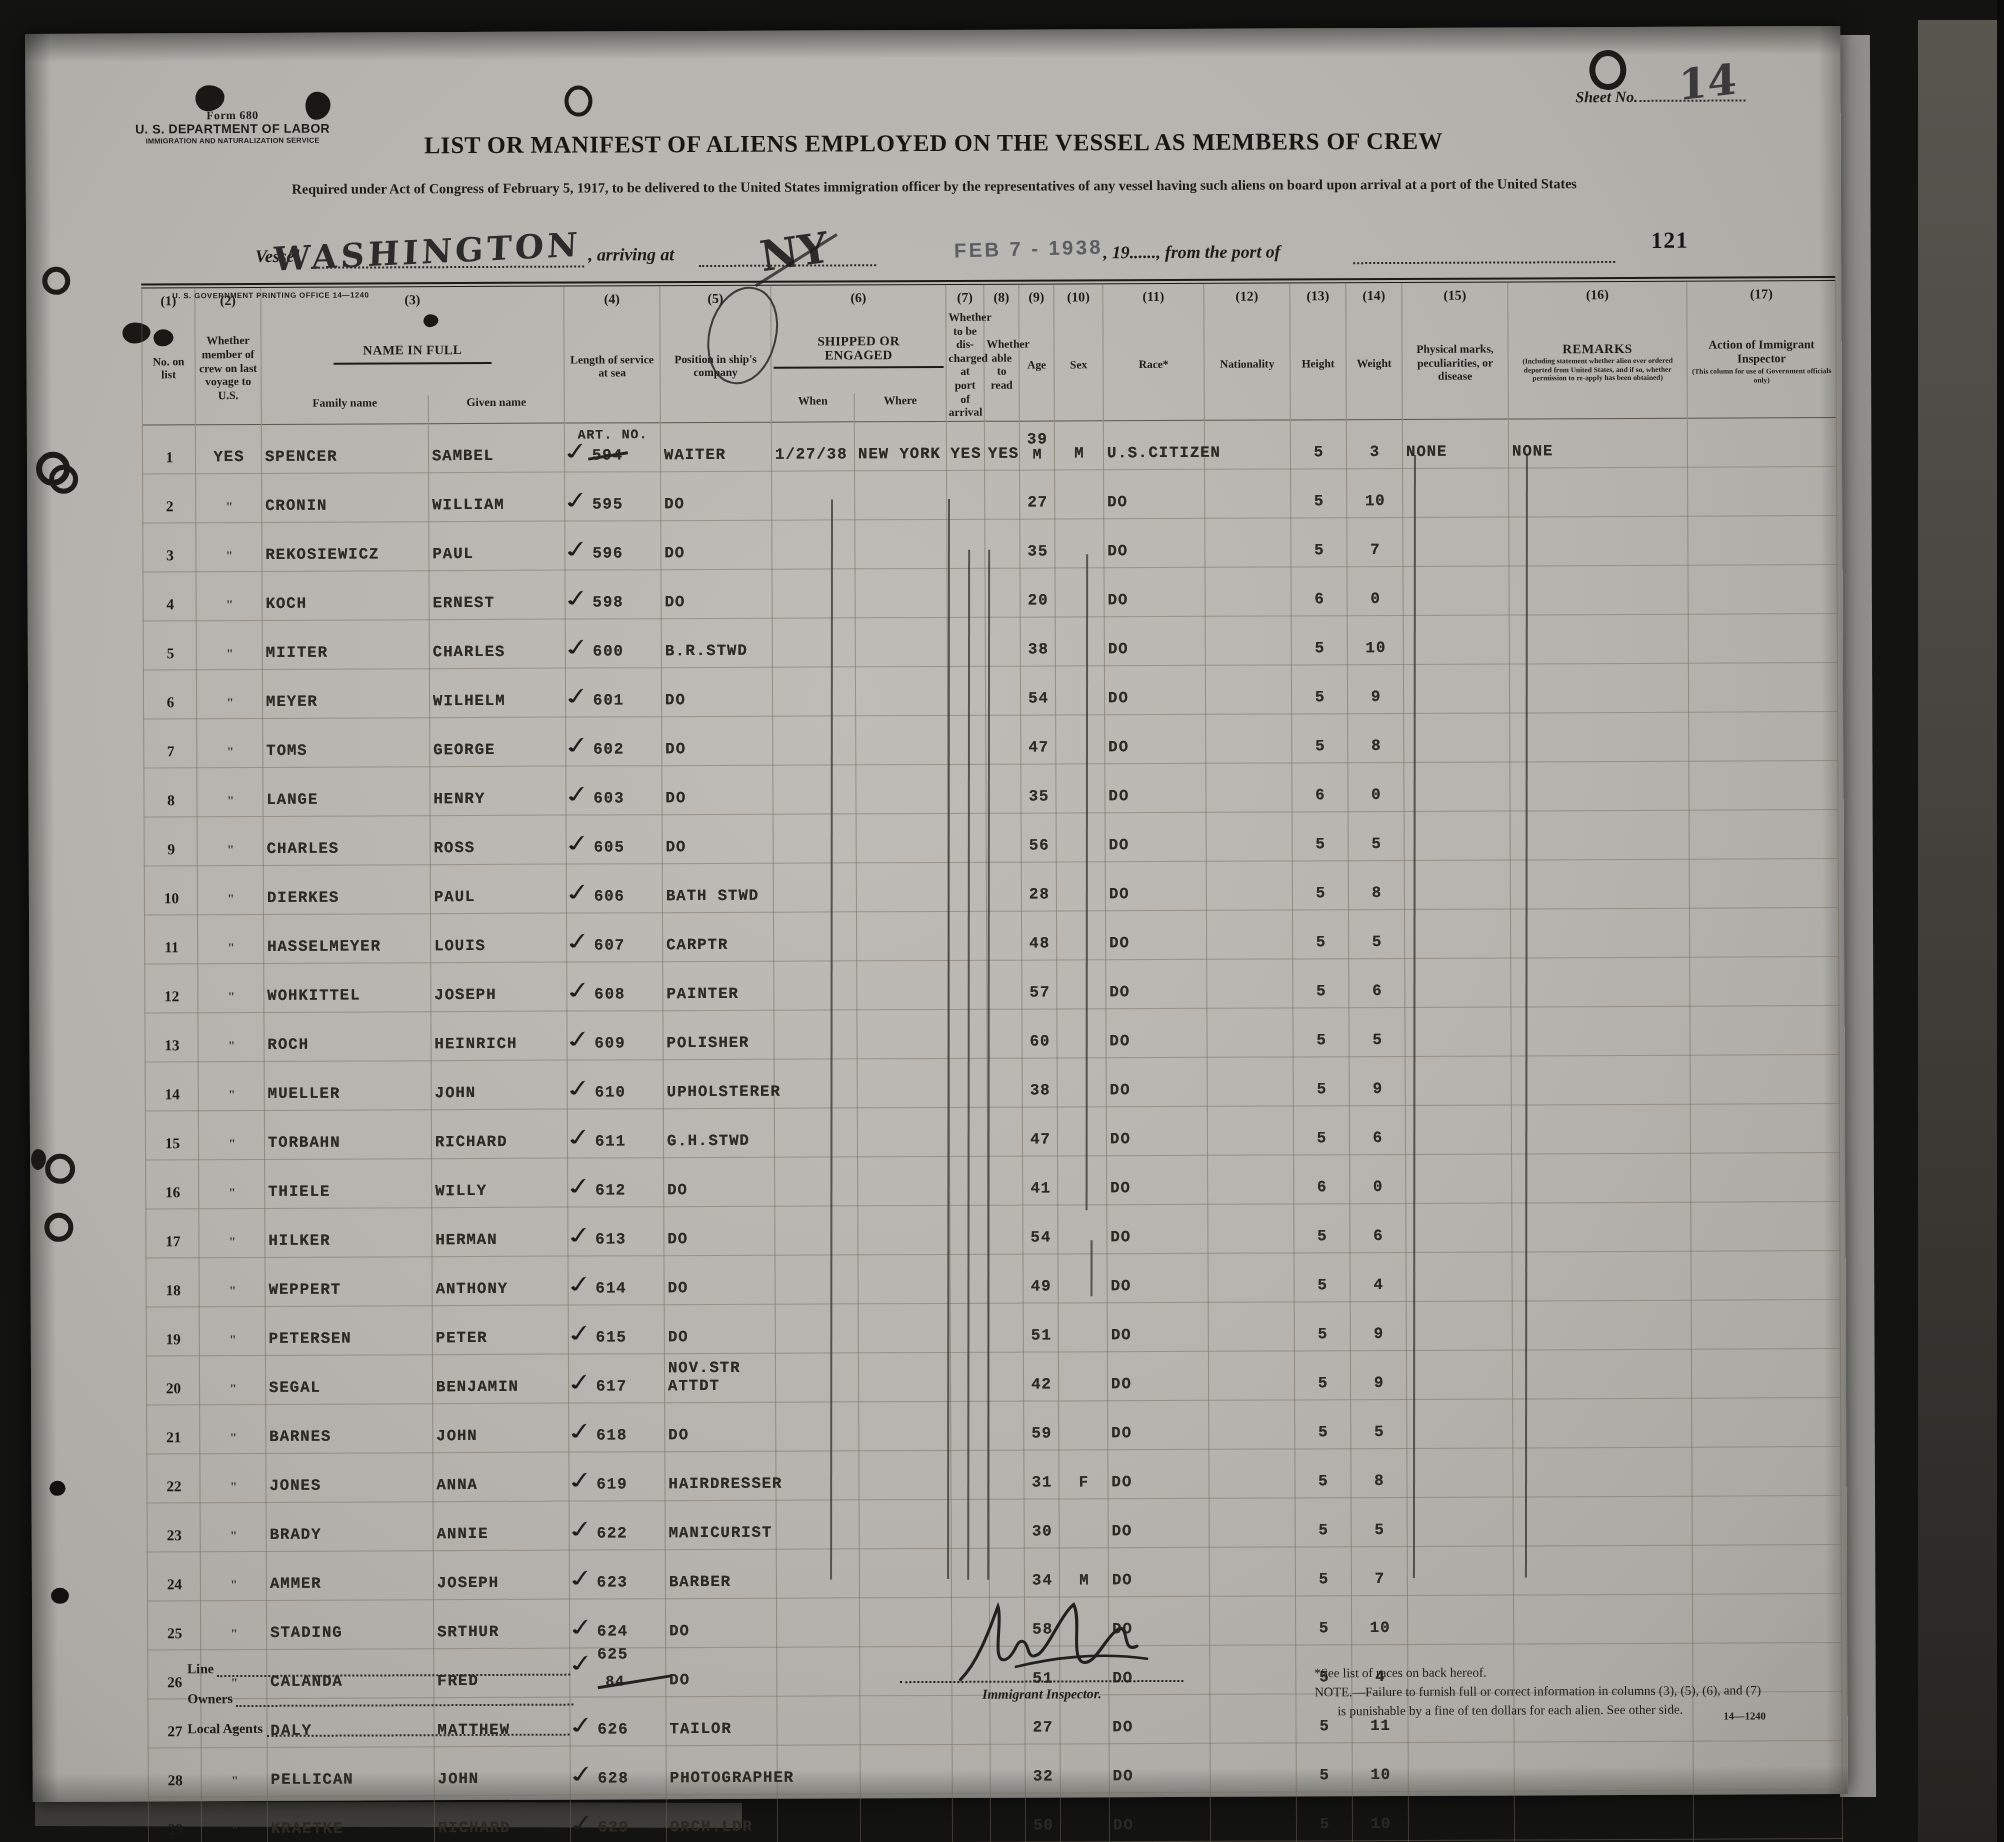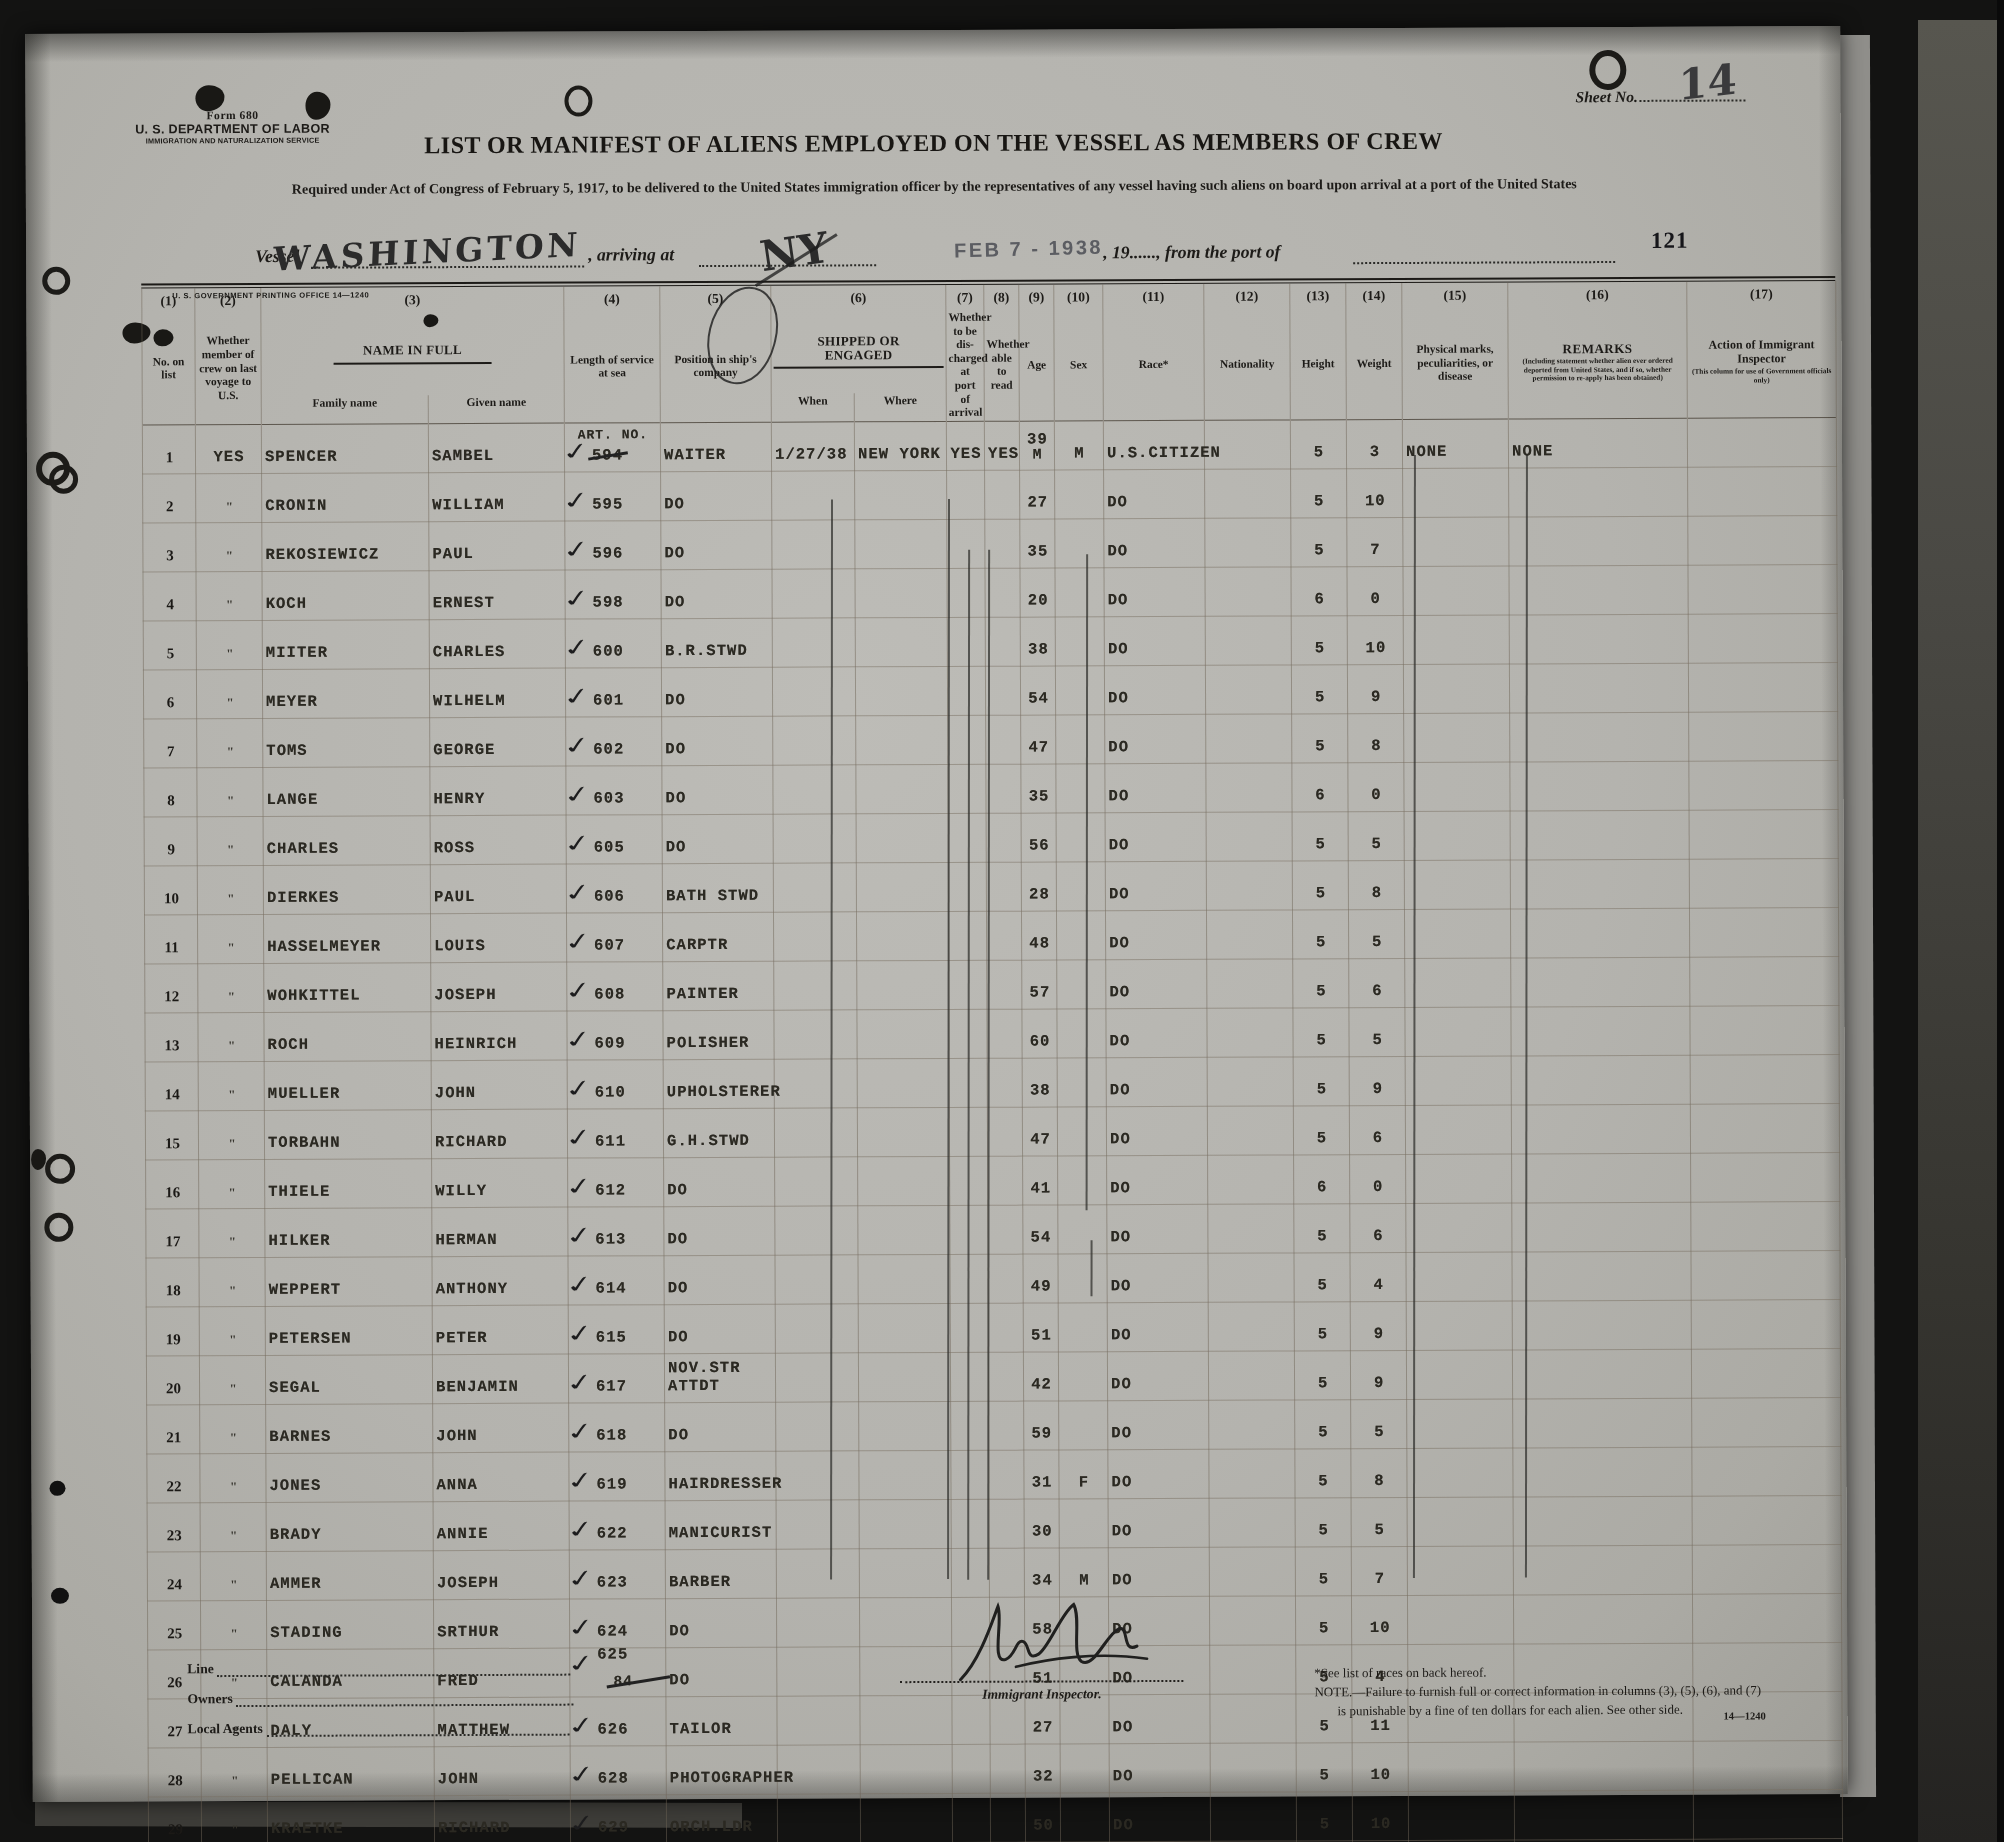--- a/index.html
+++ b/index.html
@@ -77,21 +77,21 @@
   td.c-member{text-align:center;}
   td.c-member .ditto{font-size:13px;font-weight:bold;color:#35332c;}
   td.c-age,td.c-sex,td.c-ht,td.c-wt,td.c-disch,td.c-read{text-align:center;}
   td.c-service{white-space:nowrap;}
   .art-label{display:block;font-size:13px;letter-spacing:1px;margin-bottom:-1px;text-align:center;}
   .check{display:inline-block;transform:rotate(-14deg) scale(1.7,1.05);font-size:19px;margin-right:7px;
          color:#1c1c1e;font-family:"DejaVu Sans",sans-serif;position:relative;top:-2px;}
   .struck{position:relative;display:inline-block;}
   .struck::after{content:'';position:absolute;left:-14%;right:-14%;top:48%;height:2.5px;background:#222;
                  transform:rotate(-9deg);}
-  .art-extra{display:block;margin-left:40px;margin-top:-3px;font-size:14.6px;}
+  .art-extra{display:block;margin-left:32px;margin-top:-3px;font-size:14.6px;}
   .age2{display:block;font-size:14.6px;margin-top:-2px;}
   .raised{position:relative;top:-13px;display:inline-block;}
   
   .penline{position:absolute;width:2px;background:rgba(45,44,42,.72);transform:rotate(.3deg);}
   .pen-oval{position:absolute;left:682px;top:255px;width:64px;height:95px;border:2.5px solid rgba(28,28,28,.8);
             border-radius:52% 48% 50% 50%;transform:rotate(14deg);}
   .pen-tail{position:absolute;left:722px;top:228px;width:96px;height:2.5px;background:rgba(28,28,28,.75);
             transform:rotate(-32deg);}
   
   .foot-label{position:absolute;color:#1d1b18;font-weight:bold;font-size:13.6px;}

